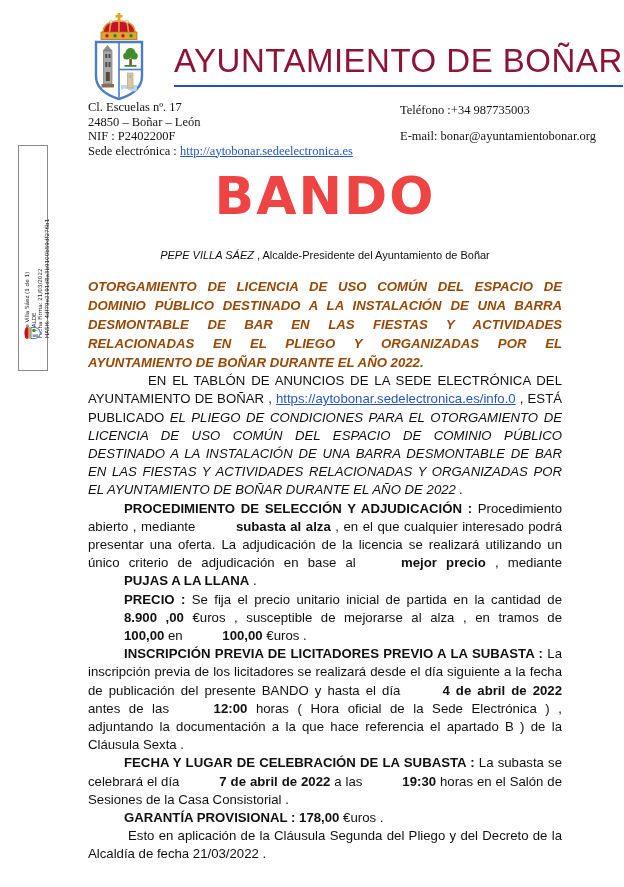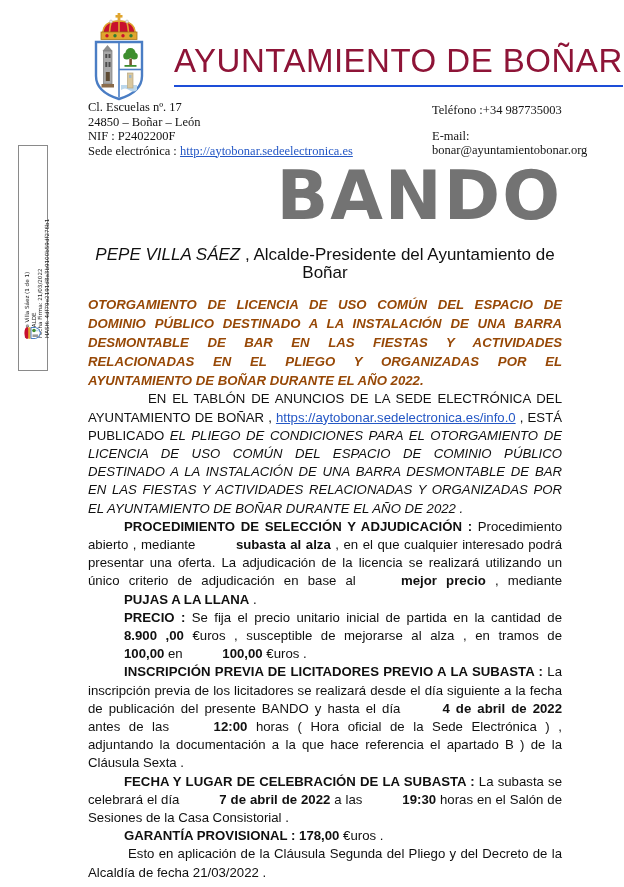--- a/index.html
+++ b/index.html
@@ -19,31 +19,31 @@
   
   .logo{position:absolute;left:88px;top:12px;width:62px;height:90px;}
   .h-title{
     position:absolute;left:174px;top:42px;
     font-family:"Liberation Sans",sans-serif;font-size:33px;font-weight:400;
     color:#8E1437;letter-spacing:0.5px;line-height:38px;
     border-bottom:2px solid #1d4ed8;padding-bottom:5px;
   }
   .contact{position:absolute;font-family:"Liberation Serif",serif;font-size:12.5px;line-height:14.5px;color:#141414;}
   .contact-left{left:88px;top:100px;}
-  .contact-right{left:432px;top:103px;}
+  .contact-right{left:400px;top:103px;}
   .contact-right .gap{height:11px;}
   a.lnk,.lnk{color:#2457C5;text-decoration:underline;cursor:pointer;}
   
   .main{position:absolute;left:88px;top:154px;width:474px;font-size:13.2px;line-height:18.2px;color:#101010;}
   .doc-title{
-    text-align:right;font-family:"DejaVu Sans",sans-serif;font-weight:800;
-    font-size:68px;line-height:56px;letter-spacing:2px;color:#737373;
+    text-align:center;font-family:"DejaVu Sans",sans-serif;font-weight:800;
+    font-size:52px;line-height:56px;letter-spacing:2px;color:#ef4444;
     margin:14px 0 22px 0;
   }
-  .byline{text-align:center;margin:0 0 13px 0;font-size:17px;}
+  .byline{text-align:center;margin:0 0 13px 0;font-size:11px;}
   .byline .i{font-style:italic;}
   .hace{text-align:center;font-weight:700;margin:0 0 13px 0;font-size:13.8px;}
   p.para{margin:0;text-align:justify;}
   .announce{
     color:#974806;font-weight:700;font-style:italic;
     line-height:19px;margin:0 0 12px 0;text-align:justify;
   }
   .tablon{margin:0 0 8px 0;}
   .indent-lg{text-indent:60px;}
   .indent-sm{text-indent:40px;}

